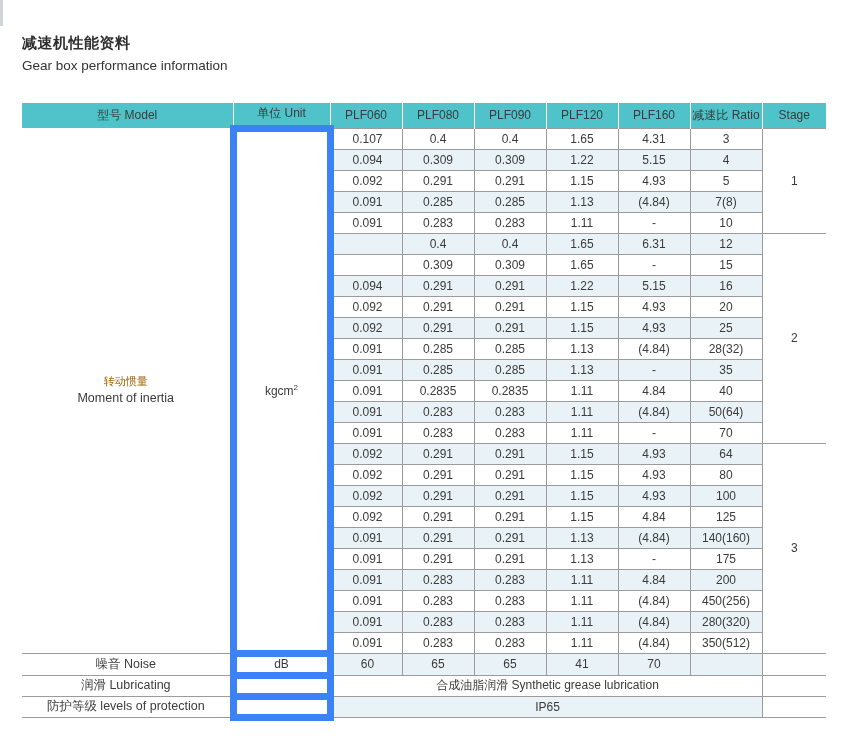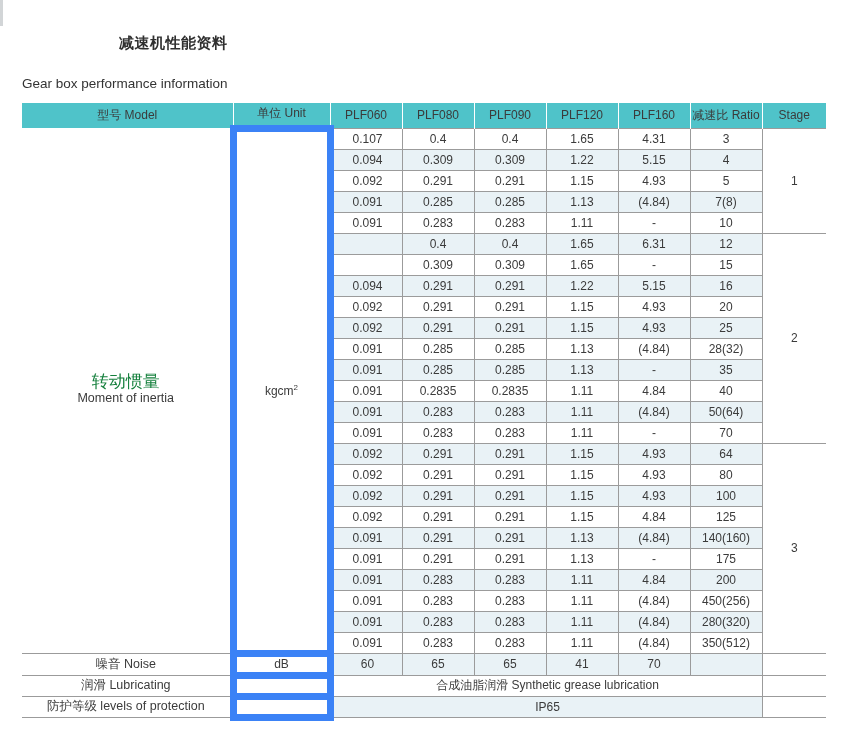--- a/index.html
+++ b/index.html
@@ -9,22 +9,22 @@
     font-family:"Liberation Sans", sans-serif;
     color:#3b3b3b;
     position:relative;
     overflow:hidden;
   }
   .page-edge-artifact{
     position:absolute;left:0;top:0;width:3px;height:26px;
     background:#d2d5d7;
   }
   .title-block{position:absolute;left:22px;top:34px;}
-  .title-zh{font-size:15px;font-weight:bold;color:#2f2f2f;letter-spacing:.5px;text-align:right;}
-  .title-en{font-size:13.5px;color:#333;margin-top:23px;text-align:center;}
+  .title-zh{font-size:15px;font-weight:bold;color:#2f2f2f;letter-spacing:.5px;}
+  .title-en{font-size:13.5px;color:#333;margin-top:5px;text-align:center;}
 
   table.spec{
     position:absolute;left:22px;top:103px;
     width:804px;
     border-collapse:collapse;
     table-layout:fixed;
     font-size:12px;
   }
   table.spec th, table.spec td{
     padding:0;
@@ -58,21 +58,21 @@
     font-size:12px;
   }
   td.model-cell{
     border:1px solid #9b9b9b;
     border-left:none;border-top:none;
     text-align:left;
     vertical-align:middle;
     padding-left:13px;
     background:#fff;
   }
-  td.model-cell .lbl-zh{font-size:17px;line-height:17px;color:#15803d;}
+  td.model-cell .lbl-zh{font-size:11px;line-height:17px;color:#a16207;}
   td.model-cell .lbl-en{font-size:12.5px;line-height:17px;color:#3a3a3a;}
   td.unit-cell{
     border:7px solid #3b82f6;
     background:#fff;
     font-size:12px;
   }
   td.unit-cell sup{font-size:8px;}
   td.label-cell{
     border:1px solid #9b9b9b;
     border-left:none;

